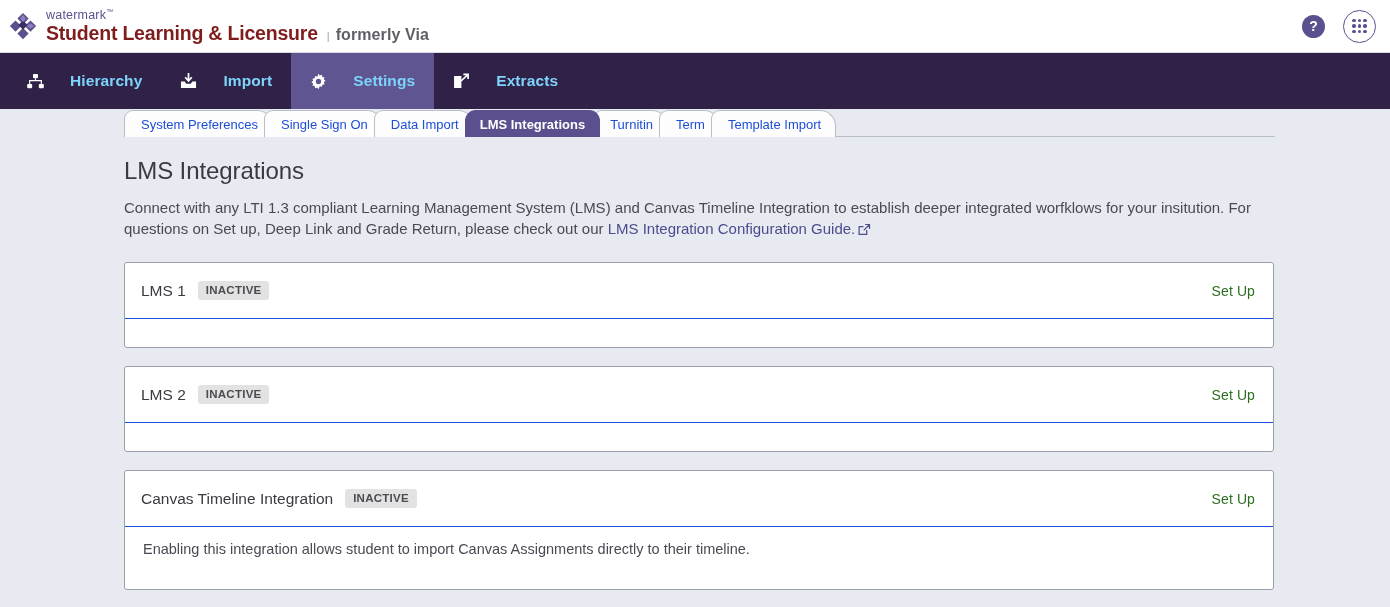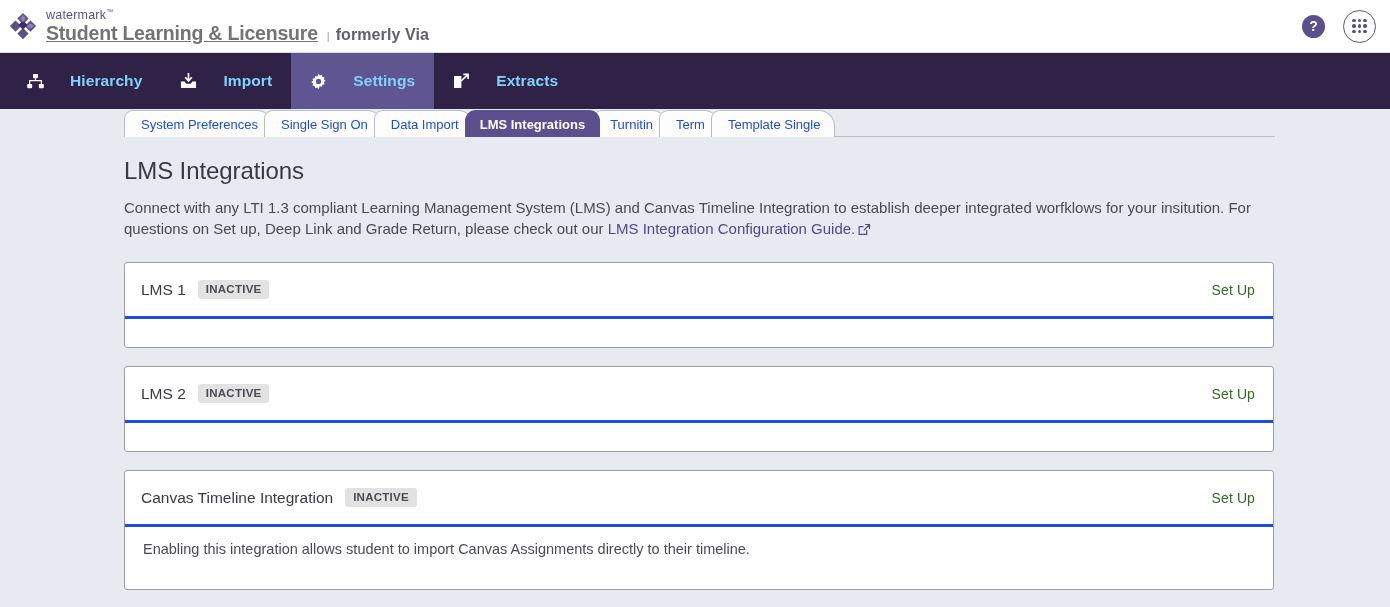--- a/index.html
+++ b/index.html
@@ -33,23 +33,22 @@
     color: #5b4f8e;
     letter-spacing: .2px;
     font-weight: 400;
     margin-bottom: 2px;
   }
   .brand-top sup { font-size: 7px; vertical-align: super; }
   .brand-bottom-row { display: flex; align-items: baseline; }
   .brand-main {
     font-size: 19.5px;
     font-weight: 700;
-    color: #737373;
+    color: #7f1d1d;
     letter-spacing: -.2px;
-    text-decoration: underline;
   }
   .brand-sep {
     color: #9aa0ad;
     font-size: 11px;
     margin: 0 6px 0 9px;
     font-weight: 400;
   }
   .brand-formerly {
     font-size: 16px;
     color: #5f5f68;
@@ -196,21 +195,21 @@
     border: 1px solid #9aa0ab;
     border-radius: 3px;
     margin-bottom: 18px;
     width: 1150px;
   }
   .card-head {
     height: 56px;
     display: flex;
     align-items: center;
     padding: 0 18px 0 16px;
-    border-bottom: 3px solid #1d4ed8;
+    border-bottom: 1px solid #1d4ed8;
   }
   .card-name {
     font-size: 15.5px;
     color: #3a3a42;
     font-weight: 400;
   }
   .badge {
     margin-left: 12px;
     background: #e2e2e2;
     color: #4b4b52;
@@ -329,21 +328,21 @@
 <div class="content">
 
   <div class="tabs-wrap">
     <div class="tabs-rule"></div>
     <div class="tab">System Preferences</div>
     <div class="tab">Single Sign On</div>
     <div class="tab">Data Import</div>
     <div class="tab active">LMS Integrations</div>
     <div class="tab">Turnitin</div>
     <div class="tab">Term</div>
-    <div class="tab">Template Single</div>
+    <div class="tab">Template Import</div>
   </div>
 
   <div class="panel">
     <h1 class="page-title">LMS Integrations</h1>
 
     <p class="page-desc">
       <span>Connect with any LTI 1.3 compliant Learning Management System (LMS) and Canvas Timeline Integration to establish deeper integrated worfklows for your insitution. For questions on Set up, Deep Link and Grade Return, please check out our </span><a href="#">LMS Integration Configuration Guide.</a><span class="ext-icon"><svg width="13" height="13" viewBox="0 0 14 14">
             <path d="M1.2 4 h4.2 M1.2 4 v8.2 h8.2 V8" stroke="#4f4a8e" stroke-width="1.3" fill="none" stroke-linecap="round"></path>
             <path d="M6.6 7.4 L12.4 1.6 M8.2 1.6 h4.2 v4.2" stroke="#4f4a8e" stroke-width="1.3" fill="none" stroke-linecap="round" stroke-linejoin="round"></path>
           </svg></span>

